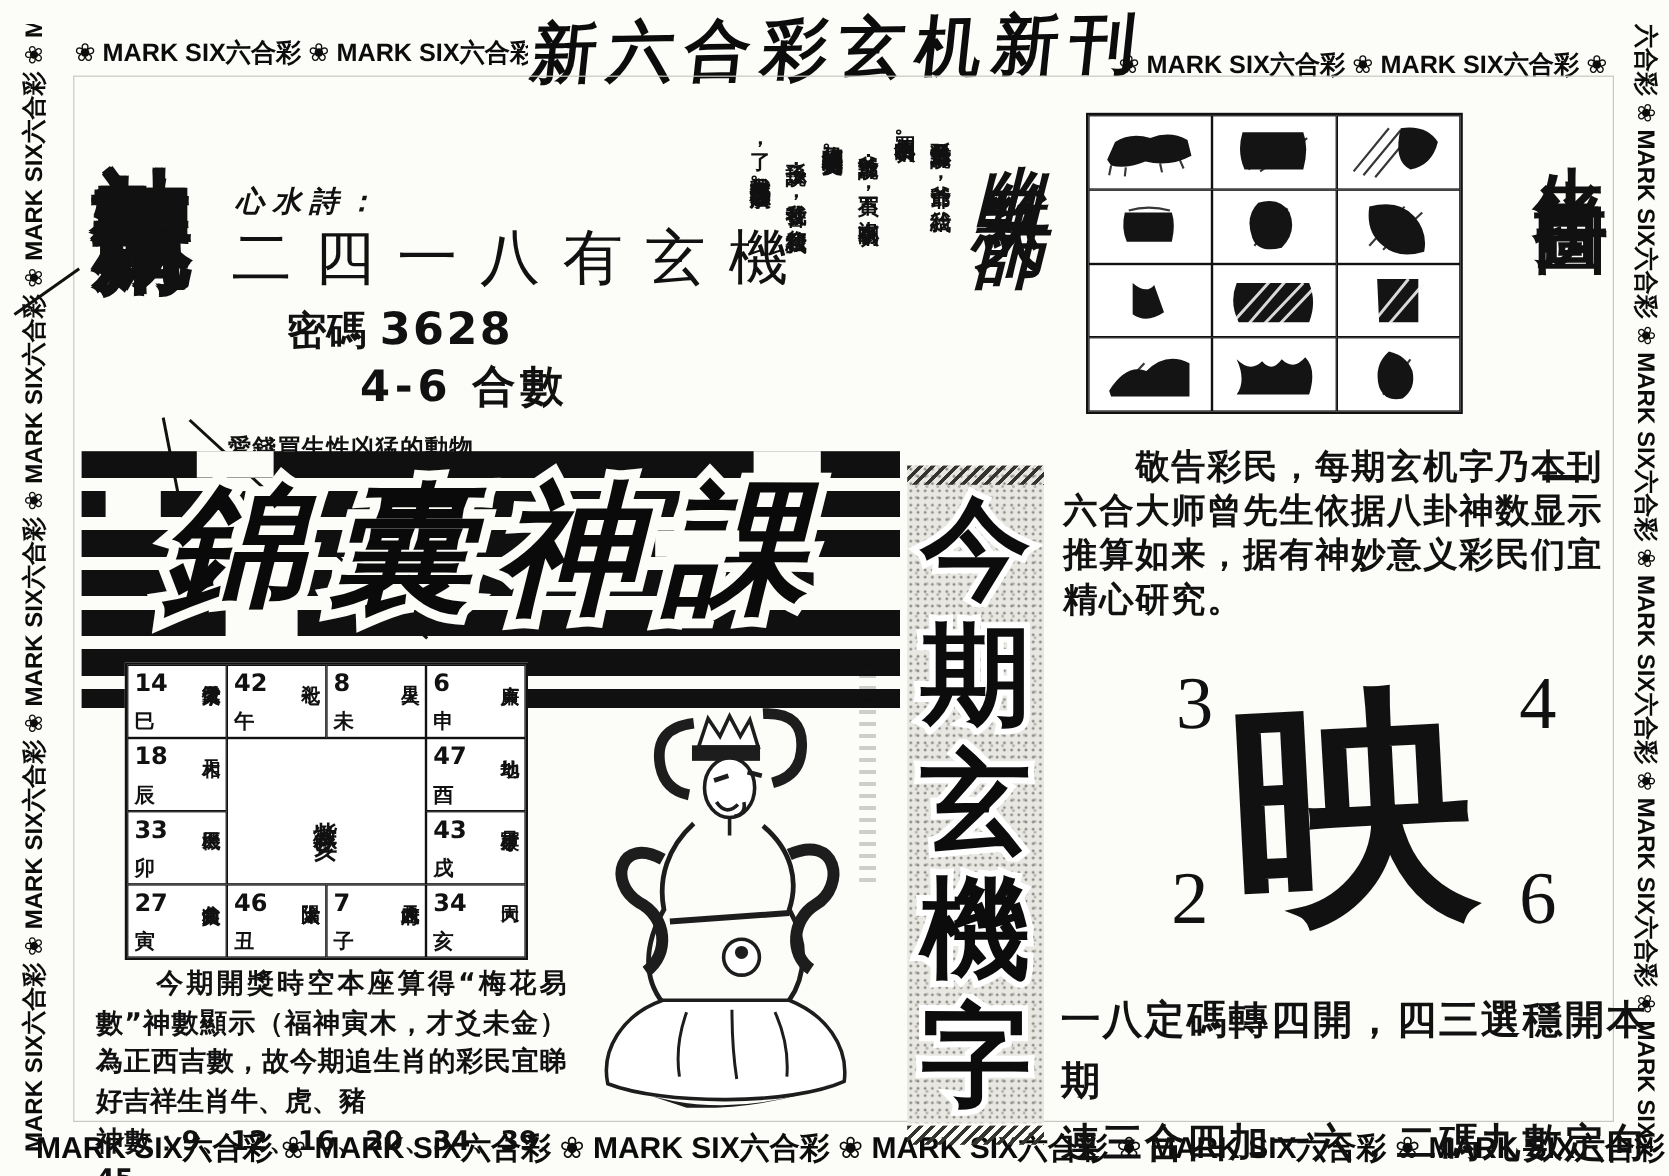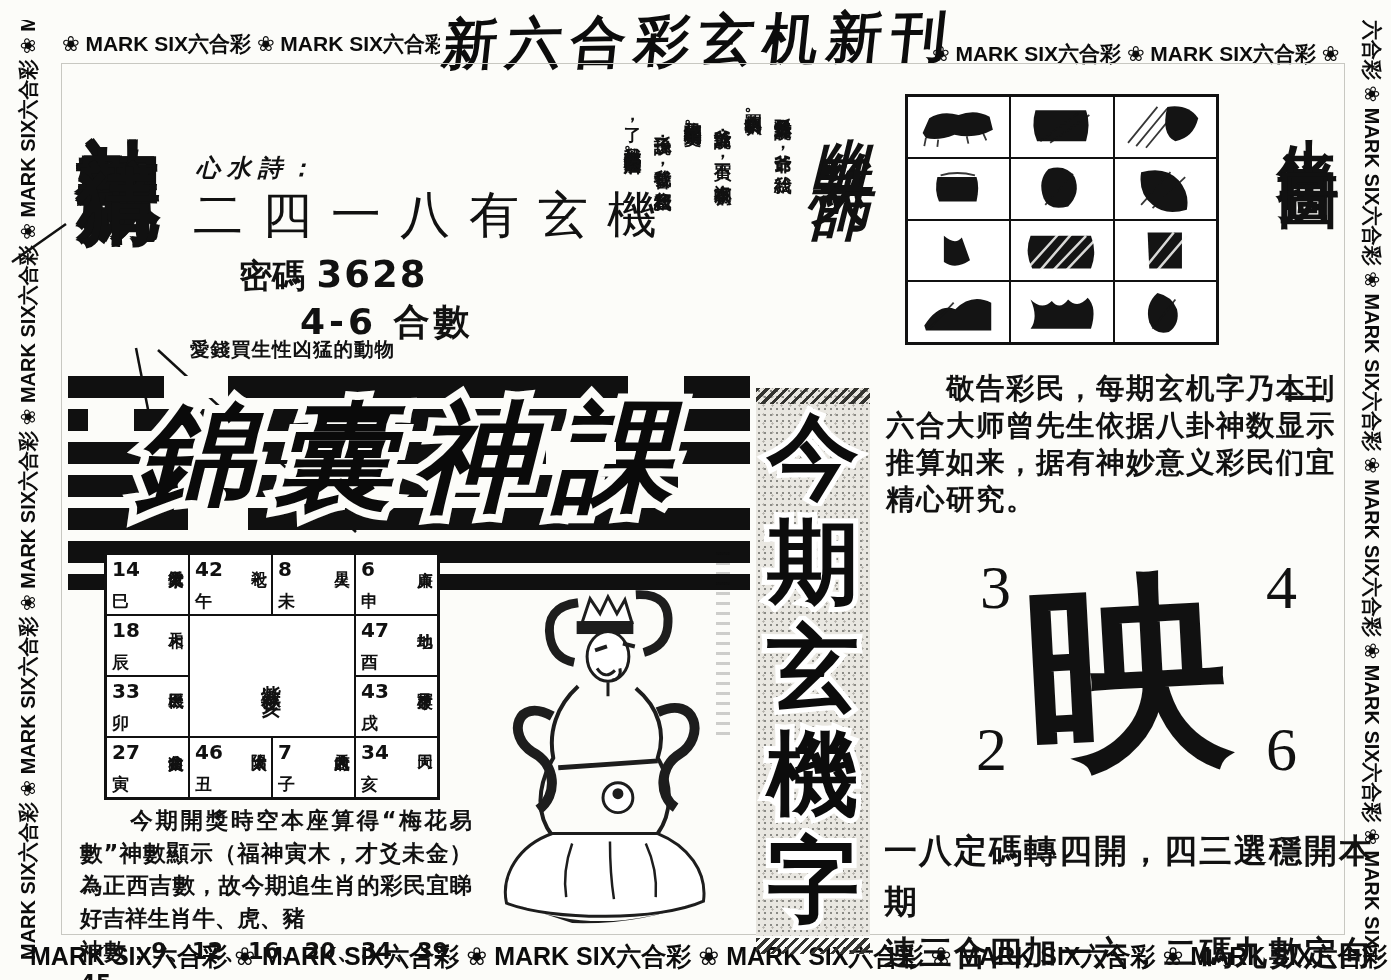--- a/index.html
+++ b/index.html
@@ -65,21 +65,21 @@
     <line x1="150" y1="150" x2="348" y2="332" stroke="#111" stroke-width="2.5"></line>
   </svg>
 
   <div class="abs serif b" style="left:196px;top:152px;font-size:24px;letter-spacing:7px;font-style:italic;">心水詩：</div>
   <div class="abs serif" style="left:193px;top:182px;font-size:50px;letter-spacing:19px;">二四一八有玄機</div>
   <div class="abs b" style="left:222px;top:253px;font-size:33px;margin-left:17px;">
     <span class="serif">密碼</span>
     <span style="font-size:37px;letter-spacing:2px;">3628</span>
   </div>
   <div class="abs b" style="left:300px;top:298px;font-size:36px;letter-spacing:4px;">4-6 合數</div>
-  <div class="abs b" style="left:190px;top:336px;font-size:19.5px;letter-spacing:1px;">愛錢買生性凶猛的動物</div>
+  <div class="abs b" style="left:190px;top:359px;font-size:19.5px;letter-spacing:1px;">愛錢買生性凶猛的動物</div>
 
   <div class="abs humor-cols" style="left:626px;top:86px;width:168px;">
     <div class="humor-col" style="padding-top:18px;">孫子對爺爺說：“爺爺，給我</div>
     <div class="humor-col" style="padding-top:14px;">買個小喇叭。”</div>
     <div class="humor-col" style="padding-top:30px;">爺爺說：“不買，沒有小喇叭</div>
     <div class="humor-col" style="padding-top:22px;">你已經鬧得我夠受了。”</div>
     <div class="humor-col" style="padding-top:36px;">孫子說：“我發誓，您給我買</div>
     <div class="humor-col" style="padding-top:28px;">了，我只在您睡覺以后后吹。”</div>
   </div>
   <div class="abs v serif b" style="left:800px;top:92px;font-size:57px;letter-spacing:16px;font-style:italic;">幽默大師</div>

